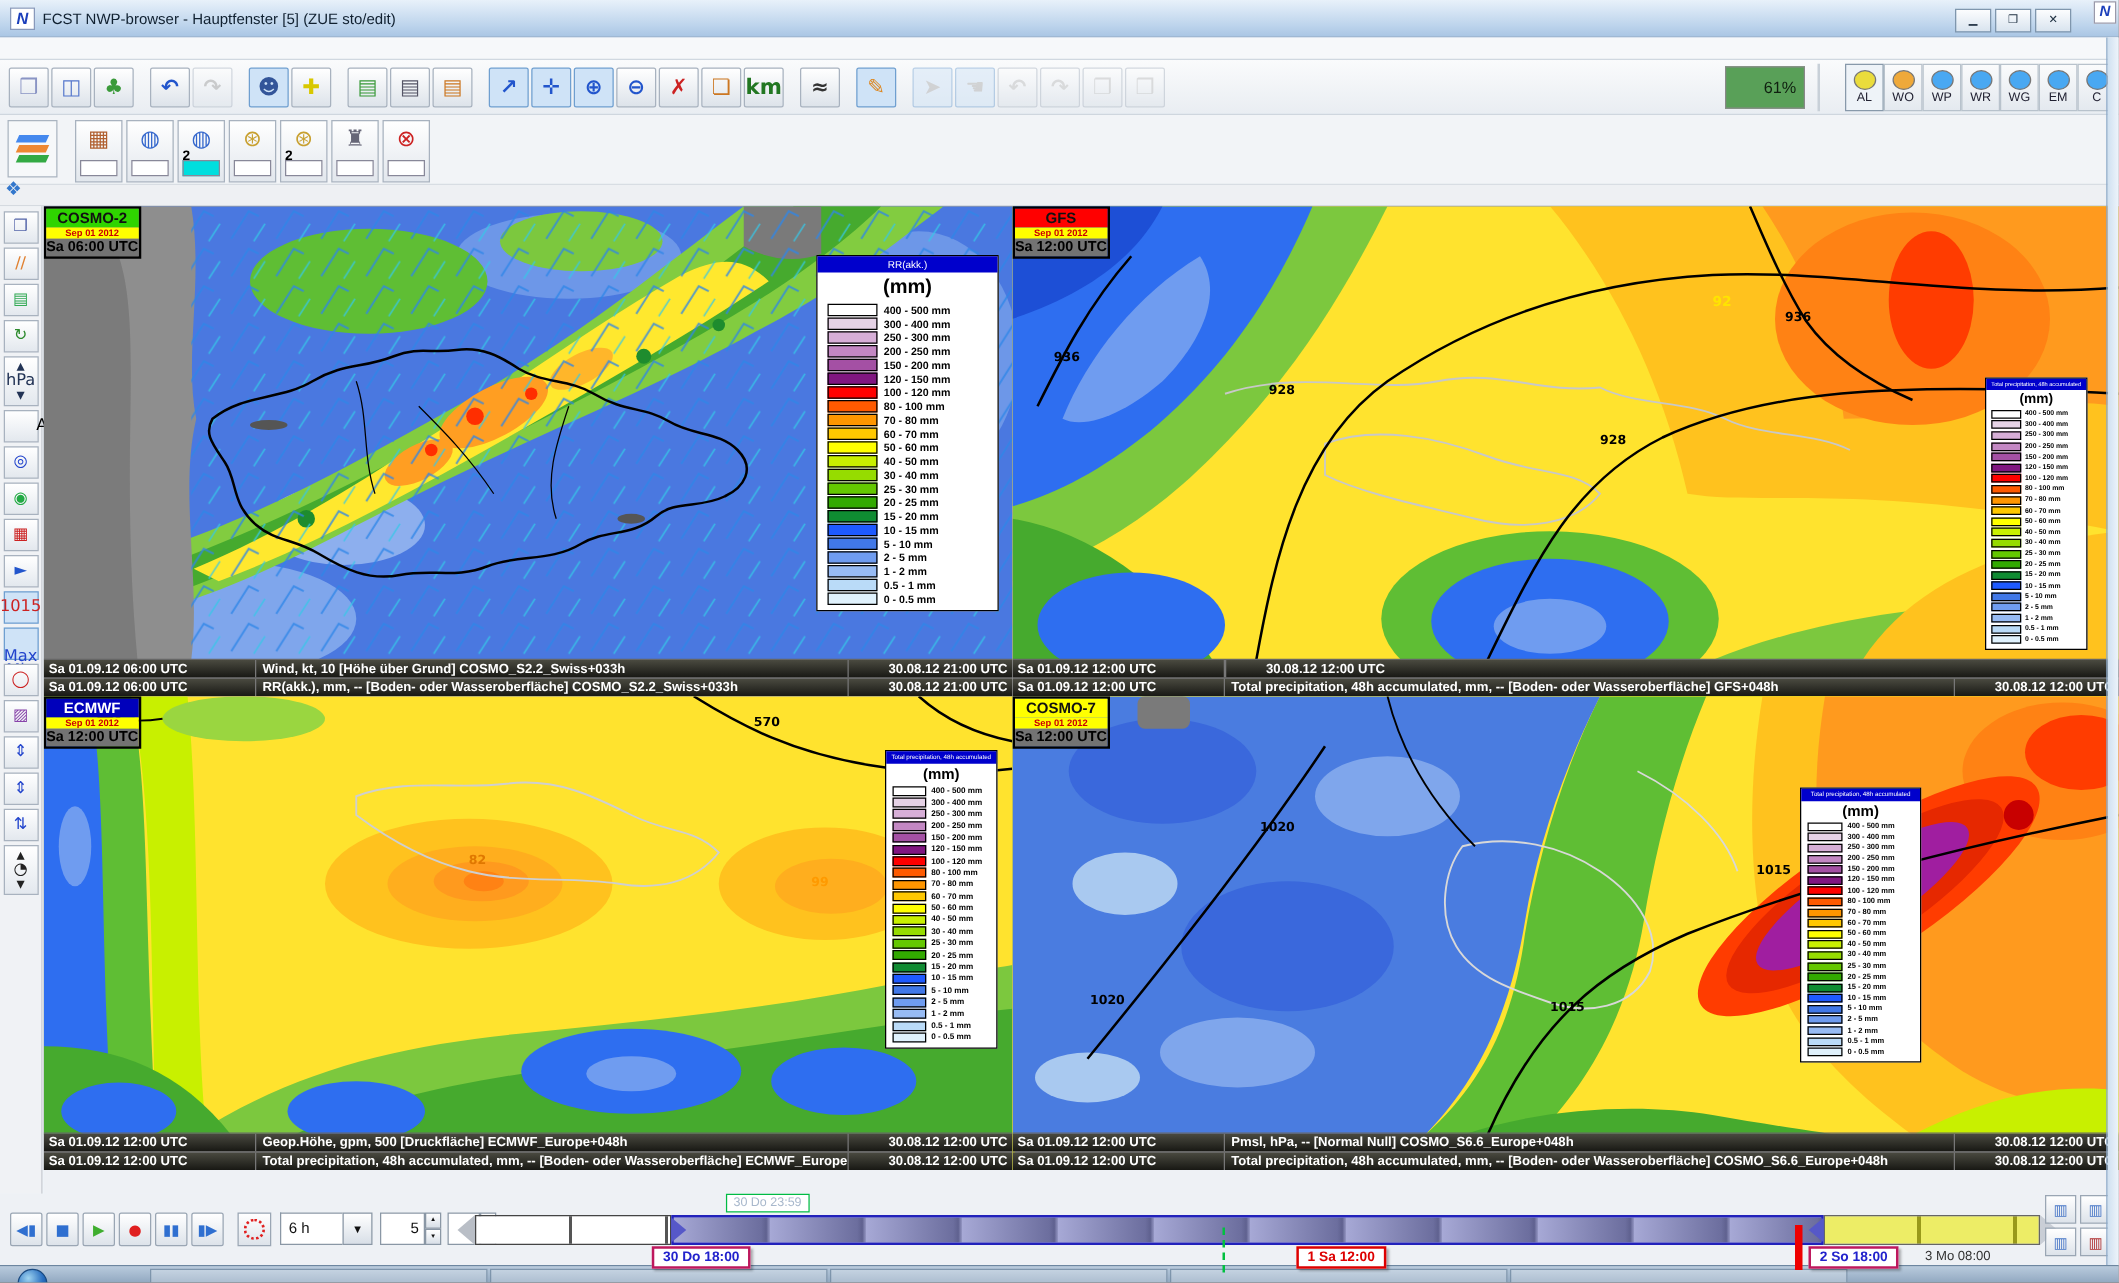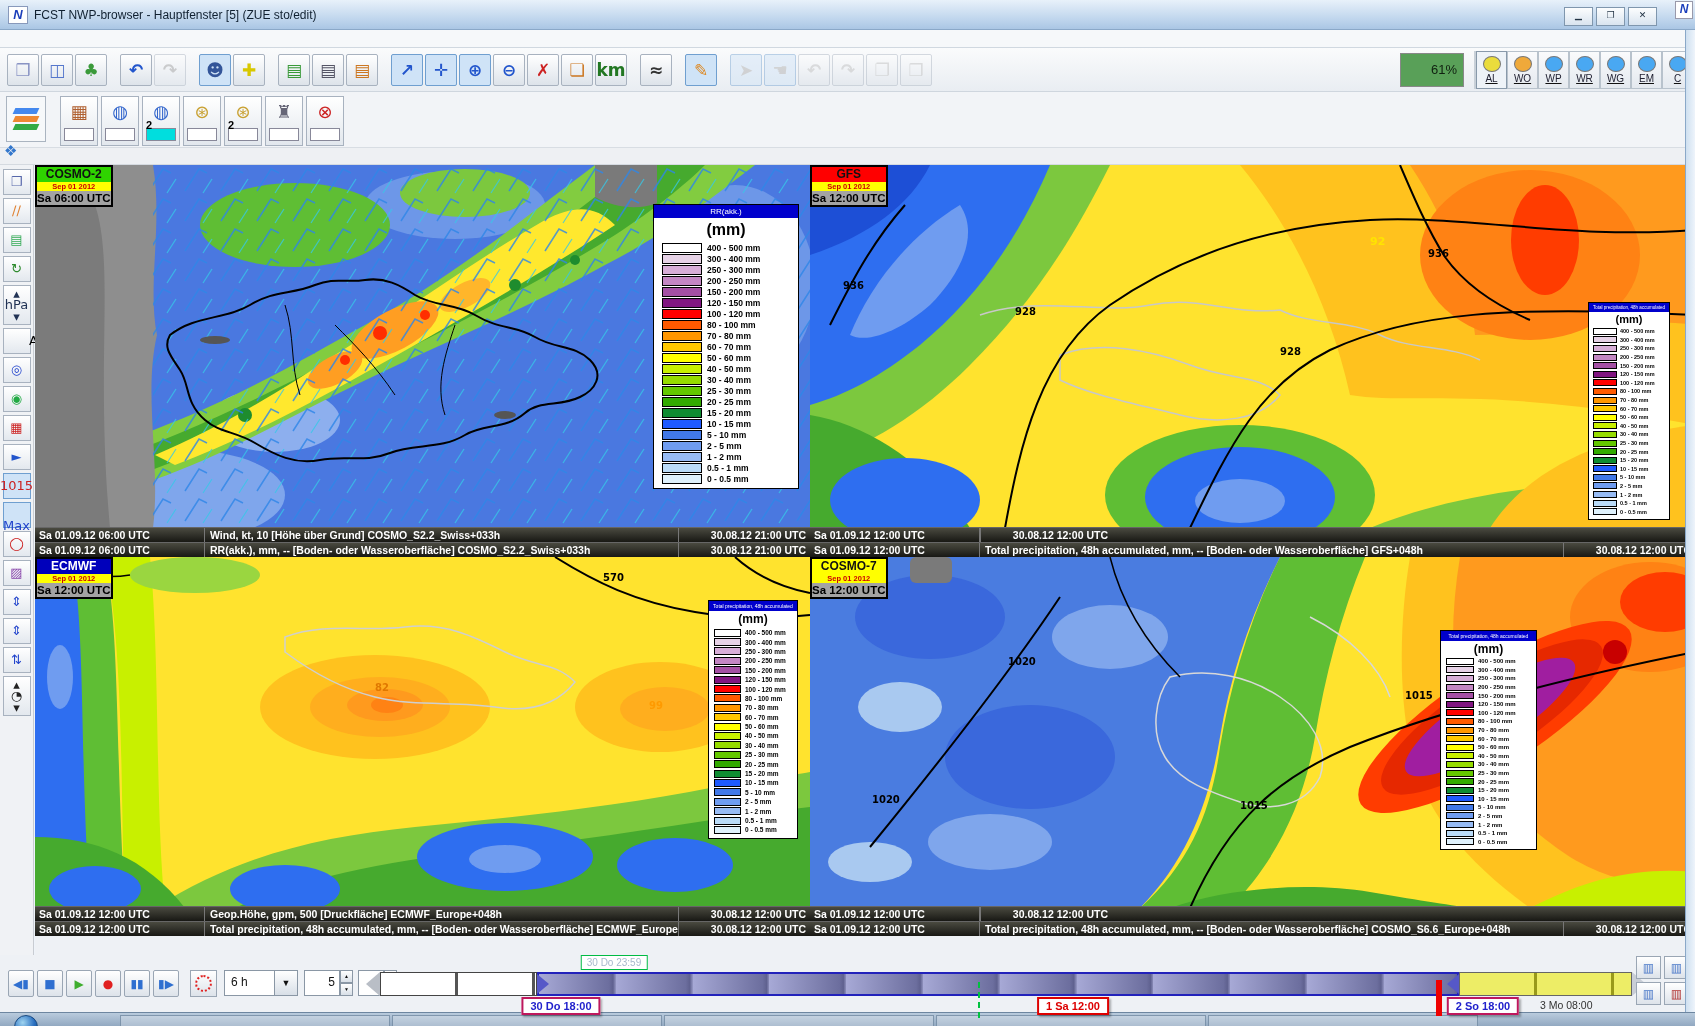--- a/index.html
+++ b/index.html
@@ -14,21 +14,21 @@
   .menubar{position:absolute;left:0;top:30px;width:100%;height:18px;background:#f6f8fa;border-bottom:1px solid #d0d8e0;display:flex;align-items:center;gap:18px;padding-left:10px;box-sizing:border-box;font-size:12px;}
   .menubar span{white-space:nowrap;}
   
   .toolbar1{position:absolute;left:0;top:48px;width:100%;height:44px;background:linear-gradient(#fafbfc,#e9edf2);border-bottom:1px solid #cfd6de;display:flex;align-items:center;padding-left:6px;box-sizing:border-box;}
   .tbtn{width:32px;height:32px;margin:0 1px;background:linear-gradient(#ffffff,#dde3ea);border:1px solid #a8b2bf;border-radius:2px;display:flex;align-items:center;justify-content:center;font-size:17px;padding:0;}
   .tbtn.gs{margin-left:12px;}
   .tbtn.active{background:#cfe3f7;border-color:#6f9fd0;}
   .tbtn.disabled{opacity:.45;}
   .tglyph{font-family:"DejaVu Sans",sans-serif;font-weight:bold;}
   .progress{margin-left:auto;width:64px;height:34px;border:1px solid #888;display:flex;align-items:center;justify-content:flex-end;padding-right:6px;box-sizing:border-box;font-size:13px;color:#102010;}
-  .modelbar{display:flex;margin:0 2px 0 10px;border-left:2px solid #c8d0d8;padding-left:0;text-decoration:underline;}
+  .modelbar{display:flex;margin:0 2px 0 10px;border-left:2px solid #c8d0d8;padding-left:20px;}
   .mbtn{width:31px;height:38px;background:linear-gradient(#fafbfc,#e4e9ef);border:1px solid #b8c2cc;display:flex;flex-direction:column;align-items:center;justify-content:center;gap:1px;padding:0;}
   .mbtn.pressed{background:#eef3f8;border-color:#8899aa;}
   .mdot{width:16px;height:14px;border-radius:50%;border:1px solid #777;}
   .mlab{font-size:10px;color:#223;}
   .toolbar2{position:absolute;left:0;top:92px;width:100%;height:56px;background:#f2f4f7;border-bottom:1px solid #d8dde3;display:flex;align-items:flex-start;padding:4px 0 0 6px;box-sizing:border-box;}
   .layersbtn{width:40px;height:46px;background:#f6f8fa;border:1px solid #aab4c0;margin-right:14px;display:flex;flex-direction:column;justify-content:center;align-items:center;gap:2px;padding:0;}
   .lay{width:24px;height:6px;transform:skewX(-25deg);}
   .t2btn{width:38px;height:50px;background:linear-gradient(#fff,#e2e7ed);border:1px solid #a8b2bf;margin right:2px;margin-right:3px;display:flex;flex-direction:column;align-items:center;justify-content:flex-start;padding:2px 0 0 0;position:relative;}
   .t2glyph{font-size:18px;line-height:26px;font-family:"DejaVu Sans",sans-serif;}
   .t2badge{position:absolute;left:3px;top:22px;font-size:11px;font-weight:bold;color:#000;}
@@ -43,21 +43,21 @@
   .panel{position:absolute;overflow:hidden;background:#888;}
   .panel svg{position:absolute;left:0;top:0;}
   .pstatus{position:absolute;left:0;right:0;bottom:0;}
   .sline{display:flex;height:14px;background:linear-gradient(#4a4a40,#181814);border-top:1px solid #666;color:#fff;font-size:10.5px;font-weight:bold;line-height:14px;white-space:nowrap;}
   .sl{width:170px;padding-left:4px;border-right:1px solid #777;box-sizing:border-box;overflow:hidden;}
   .sm{flex:1;padding-left:5px;overflow:hidden;}
   .sr{width:132px;text-align:right;padding-right:4px;border-left:1px solid #777;box-sizing:border-box;overflow:hidden;}
   .hd{position:absolute;border:2px solid #000;text-align:center;z-index:5;}
   .hd .t{font-weight:bold;font-size:12px;line-height:15px;}
   .hd .d{background:#ffff00;color:#cc0000;font-weight:bold;font-size:7.5px;line-height:9px;}
-  .hd .h{background:#a3a3a3;color:#000;font-weight:bold;font-size:11.5px;line-height:14px;}
+  .hd .h{background:#737373;color:#000;font-weight:bold;font-size:11.5px;line-height:14px;}
   .legend{position:absolute;background:#fff;border:1px solid #000;z-index:4;box-sizing:border-box;}
   .ltit{background:#0000cc;color:#fff;text-align:center;overflow:hidden;white-space:nowrap;}
   .lunit{text-align:center;font-weight:bold;color:#000;}
   .lrow{display:flex;align-items:center;}
   .sw{border:1px solid #000;box-sizing:border-box;flex:none;}
   .lt{font-weight:bold;color:#000;white-space:nowrap;}
   .lg1{left:618px;top:39px;width:146px;padding:0 0 4px 0;}
   .lg1 .ltit{height:13px;font-size:8px;line-height:13px;}
   .lg1 .lunit{font-size:16px;line-height:24px;}
   .lg1 .lrow{height:11px;padding-left:8px;}
@@ -909,20 +909,21 @@
         </div>
           <div class="lrow">
           <span class="sw" style="background: rgb(223, 241, 252);"></span>
           <span class="lt">0 - 0.5 mm</span>
         </div>
         </div>
     </div>
     <div class="pstatus">
       <div class="sline">
           <span class="sl">Sa 01.09.12 12:00 UTC</span>
+          <span class="sm">Pmsl, hPa, -- [Normal Null] COSMO_S6.6_Europe+048h</span>
           <span class="sr">30.08.12 12:00 UTC</span>
         </div>
       <div class="sline">
           <span class="sl">Sa 01.09.12 12:00 UTC</span>
           <span class="sm">Total precipitation, 48h accumulated, mm, -- [Boden- oder Wasseroberfläche] COSMO_S6.6_Europe+048h</span>
           <span class="sr">30.08.12 12:00 UTC</span>
         </div>
     </div>
   </div>
 

